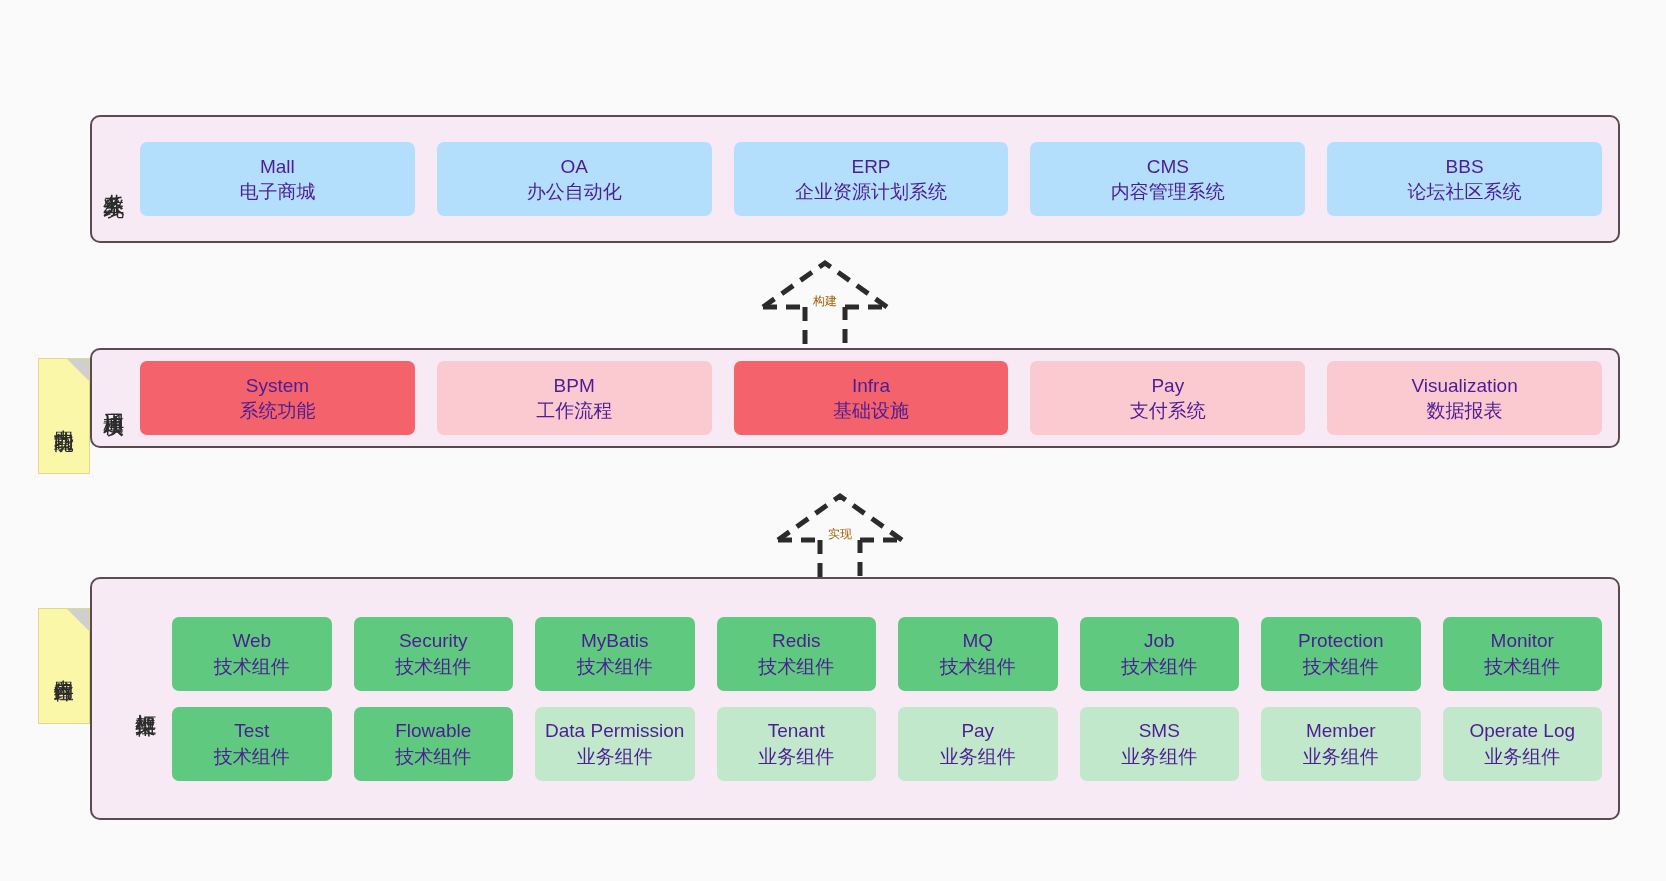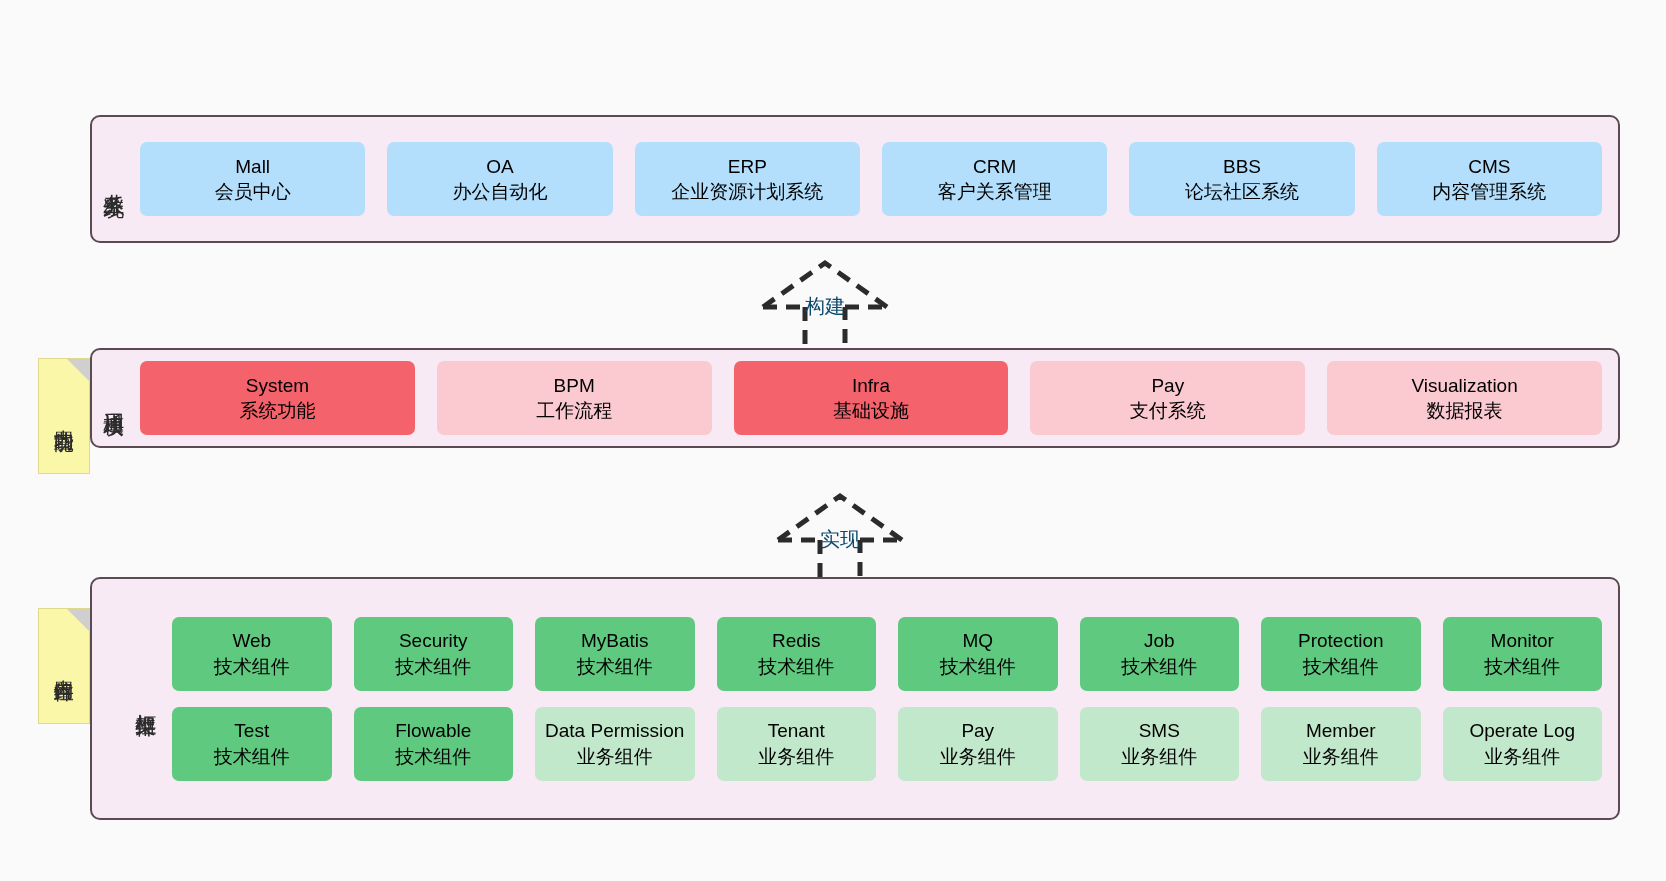--- a/index.html
+++ b/index.html
@@ -59,43 +59,43 @@
     flex: 1 1 0;
     box-sizing: border-box;
     border-radius: 7px;
     display: flex;
     flex-direction: column;
     align-items: center;
     justify-content: center;
     text-align: center;
     font-size: 19px;
     line-height: 1.32;
-    color: #000000;
+    color: #4c1d95;
     padding: 4px 6px;
     user-select: none;
   }
   .card .l1 { display: block; }
   .card .l2 { display: block; }
   .card.tall { height: 74px; }
 
   
   .arrow {
     position: absolute;
     width: 160px;
     height: 98px;
   }
   .arrow svg { display: block; }
   .arrow-label {
     position: absolute;
     left: 0;
     right: 0;
     top: 38px;
     text-align: center;
-    font-size: 20px;
-    color: #0c4a6e;
+    font-size: 12px;
+    color: #a16207;
     background: transparent;
     user-select: none;
   }
 
   
   .note {
     position: absolute;
     box-sizing: border-box;
     background: #fbf7a8;
     border: 1px solid #ded98c;
@@ -124,41 +124,37 @@
 </style>
 </head>
 <body>
 
 <div class="band" id="band-business" style="left:90px; top:115px; width:1530px; height:128px;">
   <div class="band-label">业务系统</div>
   <div class="band-body">
     <div class="row" id="row-business-0">
         <div class="card tall" style="background: rgb(179, 223, 252);">
           <span class="l1">Mall</span>
-          <span class="l2">会员中心</span>
+          <span class="l2">电子商城</span>
         </div>
         <div class="card tall" style="background: rgb(179, 223, 252);">
           <span class="l1">OA</span>
           <span class="l2">办公自动化</span>
         </div>
         <div class="card tall" style="background: rgb(179, 223, 252);">
           <span class="l1">ERP</span>
           <span class="l2">企业资源计划系统</span>
         </div>
         <div class="card tall" style="background: rgb(179, 223, 252);">
-          <span class="l1">CRM</span>
-          <span class="l2">客户关系管理</span>
+          <span class="l1">CMS</span>
+          <span class="l2">内容管理系统</span>
         </div>
         <div class="card tall" style="background: rgb(179, 223, 252);">
           <span class="l1">BBS</span>
           <span class="l2">论坛社区系统</span>
-        </div>
-        <div class="card tall" style="background: rgb(179, 223, 252);">
-          <span class="l1">CMS</span>
-          <span class="l2">内容管理系统</span>
         </div>
       </div>
   </div>
 </div>
 
 <div class="arrow" style="left:745px; top:255px;">
   <svg width="160" height="98" viewBox="0 0 160 98" aria-hidden="true">
 
     <polyline points="18,52 80,8 142,52" fill="none" stroke="#2b2b2b" stroke-width="5" stroke-dasharray="14,9" stroke-linecap="butt"></polyline>
 

